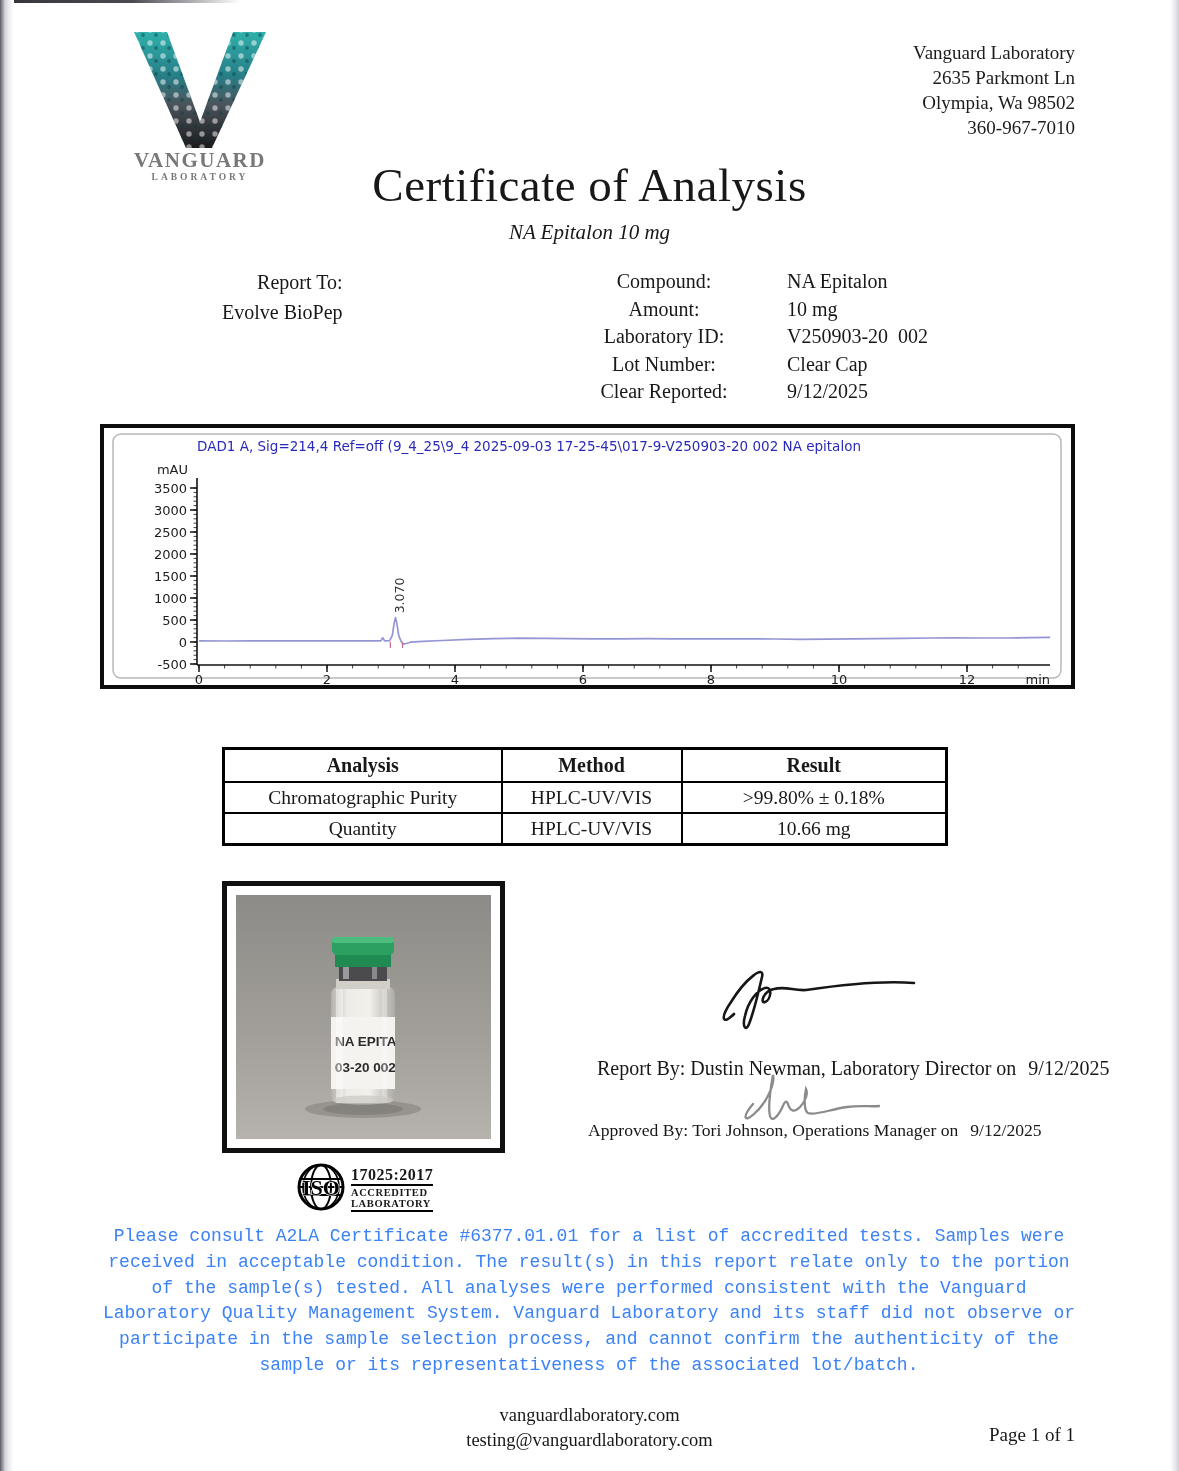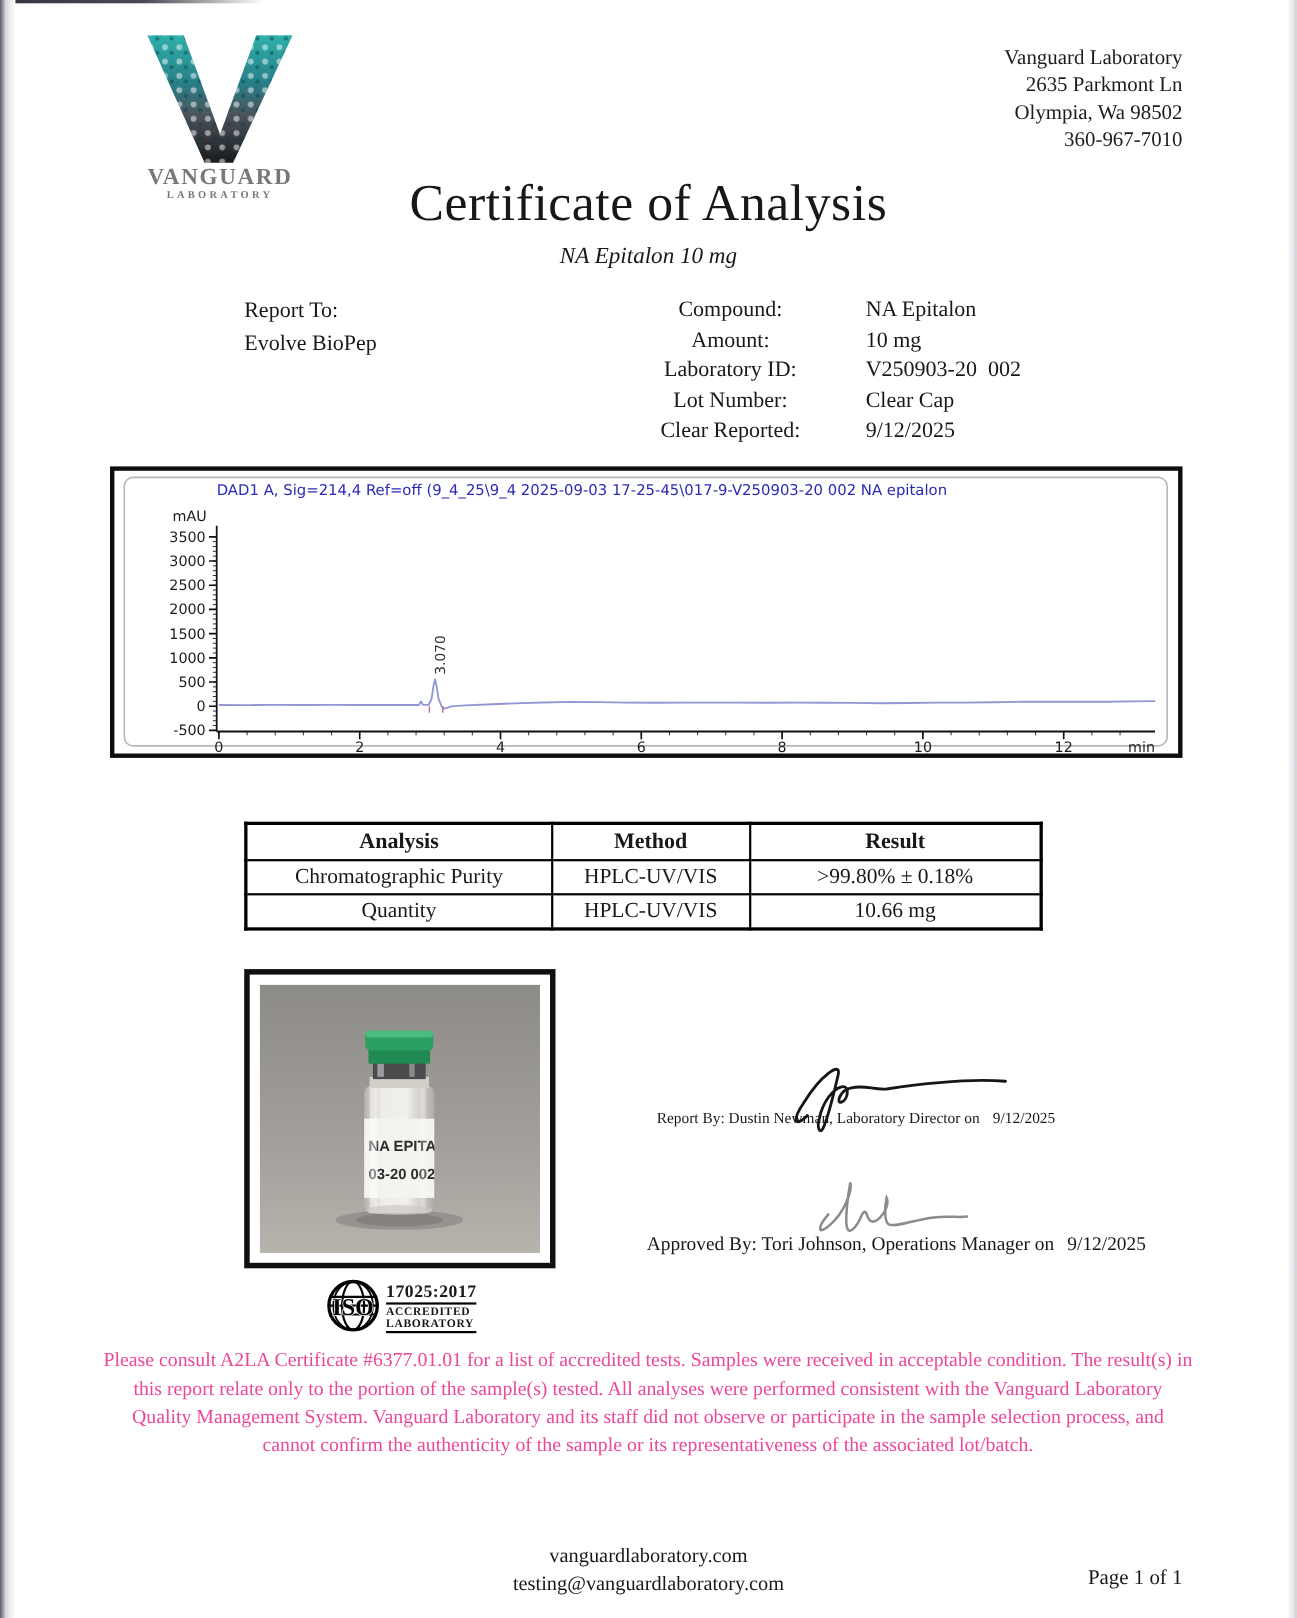--- a/index.html
+++ b/index.html
@@ -10,21 +10,21 @@
     background:linear-gradient(90deg,#5d5d66 0px,#8a8a92 2px,#d3d3da 5px,#ededf1 9px,#ffffff 14px);}
   .edge-right{position:absolute;right:0;top:0;bottom:0;width:9px;
     background:linear-gradient(270deg,#cfcfd6 0px,#e8e8ee 4px,#ffffff 9px);}
   .edge-top{position:absolute;left:0;top:0;height:3px;width:240px;
     background:linear-gradient(90deg,#34343c 0%,#4a4a52 55%,rgba(255,255,255,0) 100%);}
   
   .logo{position:absolute;left:120px;top:26px;width:160px;}
   .address{position:absolute;right:104px;top:40px;text-align:right;font-size:19px;line-height:25px;color:#1c1c1c;}
   .doc-title{position:absolute;left:0;top:158px;width:100%;text-align:center;font-size:47px;letter-spacing:.5px;}
   .doc-subtitle{position:absolute;left:0;top:220px;width:100%;text-align:center;font-size:21px;font-style:italic;}
-  .report-to{position:absolute;left:222px;top:267px;font-size:20px;line-height:30px;}
+  .report-to{position:absolute;left:222px;top:267px;font-size:20px;line-height:30px;text-align:right;}
   .info{position:absolute;left:548px;top:268px;font-size:20px;}
   .info-row{display:flex;line-height:27.6px;}
   .info-label{width:232px;text-align:center;}
   .info-value{padding-left:7px;white-space:pre;}
   
   .chrom{position:absolute;left:100px;top:424px;width:967px;height:257px;border:4px solid #0d0d0d;background:#fff;}
   .chrom-title{position:absolute;left:93px;top:10px;font-family:"DejaVu Sans","Liberation Sans",sans-serif;
     font-size:13.5px;color:#2a2ab8;white-space:nowrap;}
   .chrom svg{position:absolute;left:0;top:0;}
   .tick{font:13px "DejaVu Sans",sans-serif;fill:#1b1b1b;}
@@ -35,32 +35,32 @@
   .results th{font-size:20px;height:29px;}
   .results td{font-size:19.5px;height:27px;}
   .results{border:3px solid #000;}
   
   .photo-frame{position:absolute;left:222px;top:881px;width:255px;height:244px;border:5px solid #101010;
     background:#fff;padding:9px;}
   .photo{width:255px;height:244px;position:relative;overflow:hidden;}
   
   .sig1{position:absolute;left:718px;top:960px;}
   .sig2{position:absolute;left:733px;top:1064px;}
-  .report-by{position:absolute;left:597px;top:1010px;font-size:14px;white-space:nowrap;}
+  .report-by{position:absolute;left:597px;top:1057px;font-size:20px;white-space:nowrap;}
   .approved-by{position:absolute;left:588px;top:1120px;font-size:17.6px;white-space:nowrap;}
   .sig-date{margin-left:12px;}
   
   .iso{position:absolute;left:296px;top:1162px;display:flex;align-items:flex-end;}
   .iso-text{margin-left:5px;line-height:1;}
   .iso-l1{font-size:16px;font-weight:bold;border-bottom:2px solid #000;padding-bottom:1px;letter-spacing:.5px;}
   .iso-l2{font-size:10.5px;font-weight:bold;letter-spacing:.6px;margin-top:2px;}
   .iso-l3{font-size:10.5px;font-weight:bold;letter-spacing:.6px;border-bottom:2px solid #000;padding-bottom:1px;}
   
   .disclaimer{position:absolute;left:94px;top:1224px;width:990px;text-align:center;
-    font-size:18px;line-height:25.8px;color:#ec4899;}
+    font-size:18px;line-height:25.8px;color:#3b82f6;font-family:Liberation Mono, monospace;}
   .footer-center{position:absolute;left:0;top:1403px;width:100%;text-align:center;font-size:18.5px;line-height:25px;}
   .footer-page{position:absolute;right:104px;top:1424px;font-size:19px;}
 </style>
 </head>
 <body>
 
 <div class="page">
   <div class="edge-top"></div>
   <div class="edge-left"></div>
   <div class="edge-right"></div>

